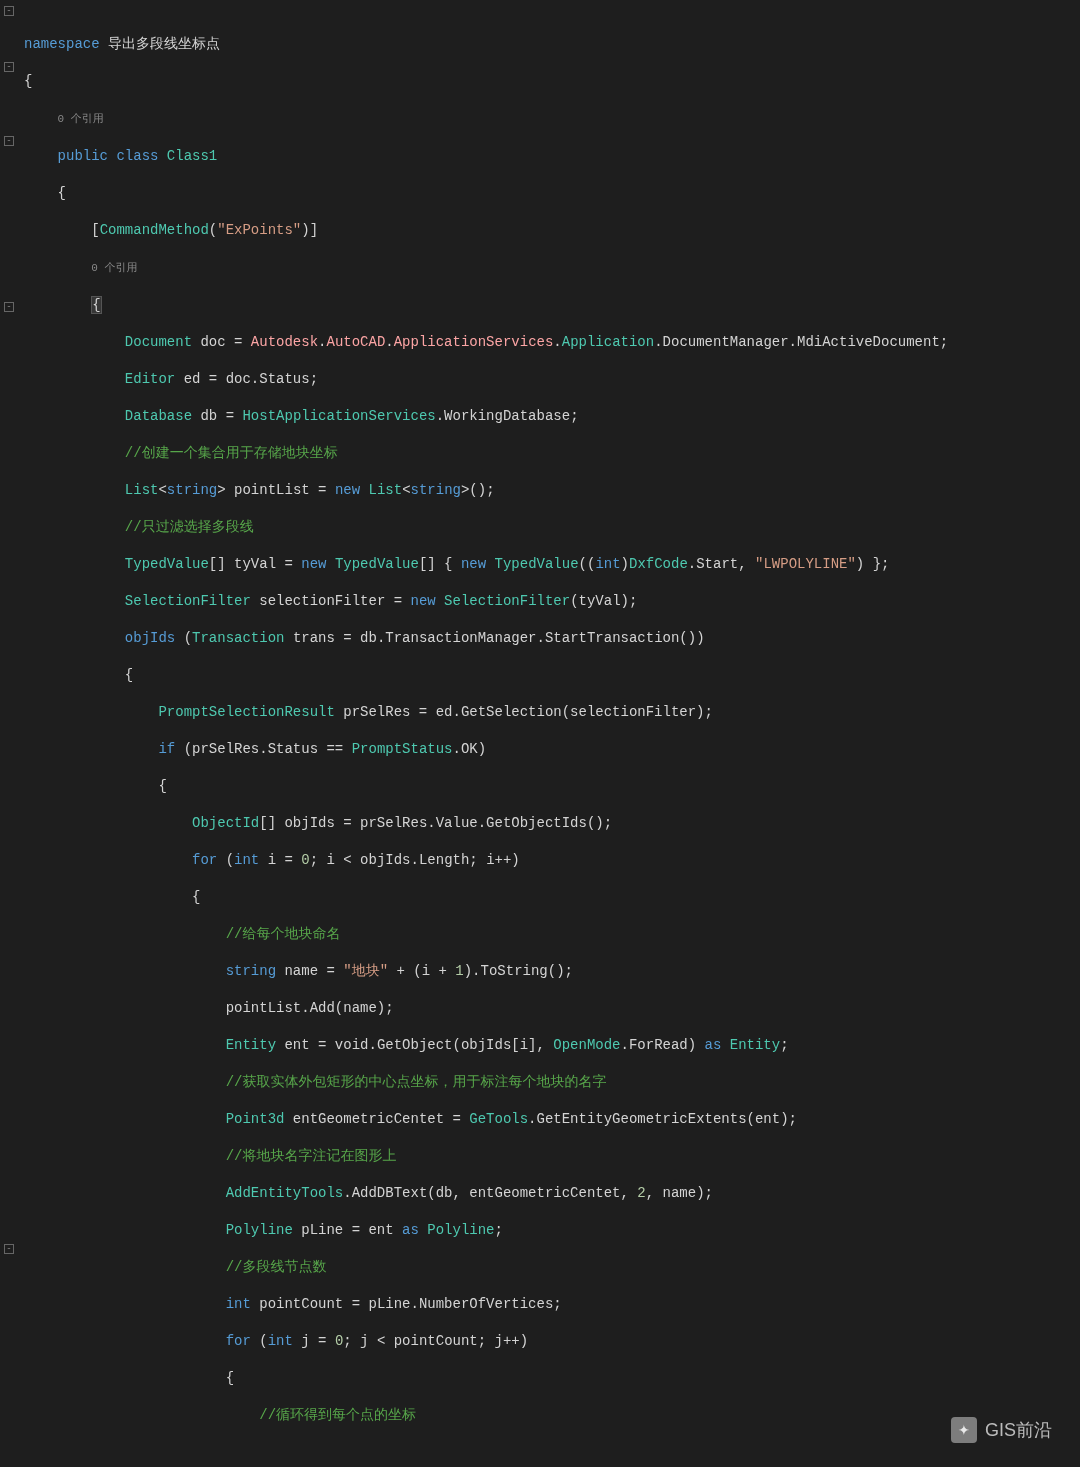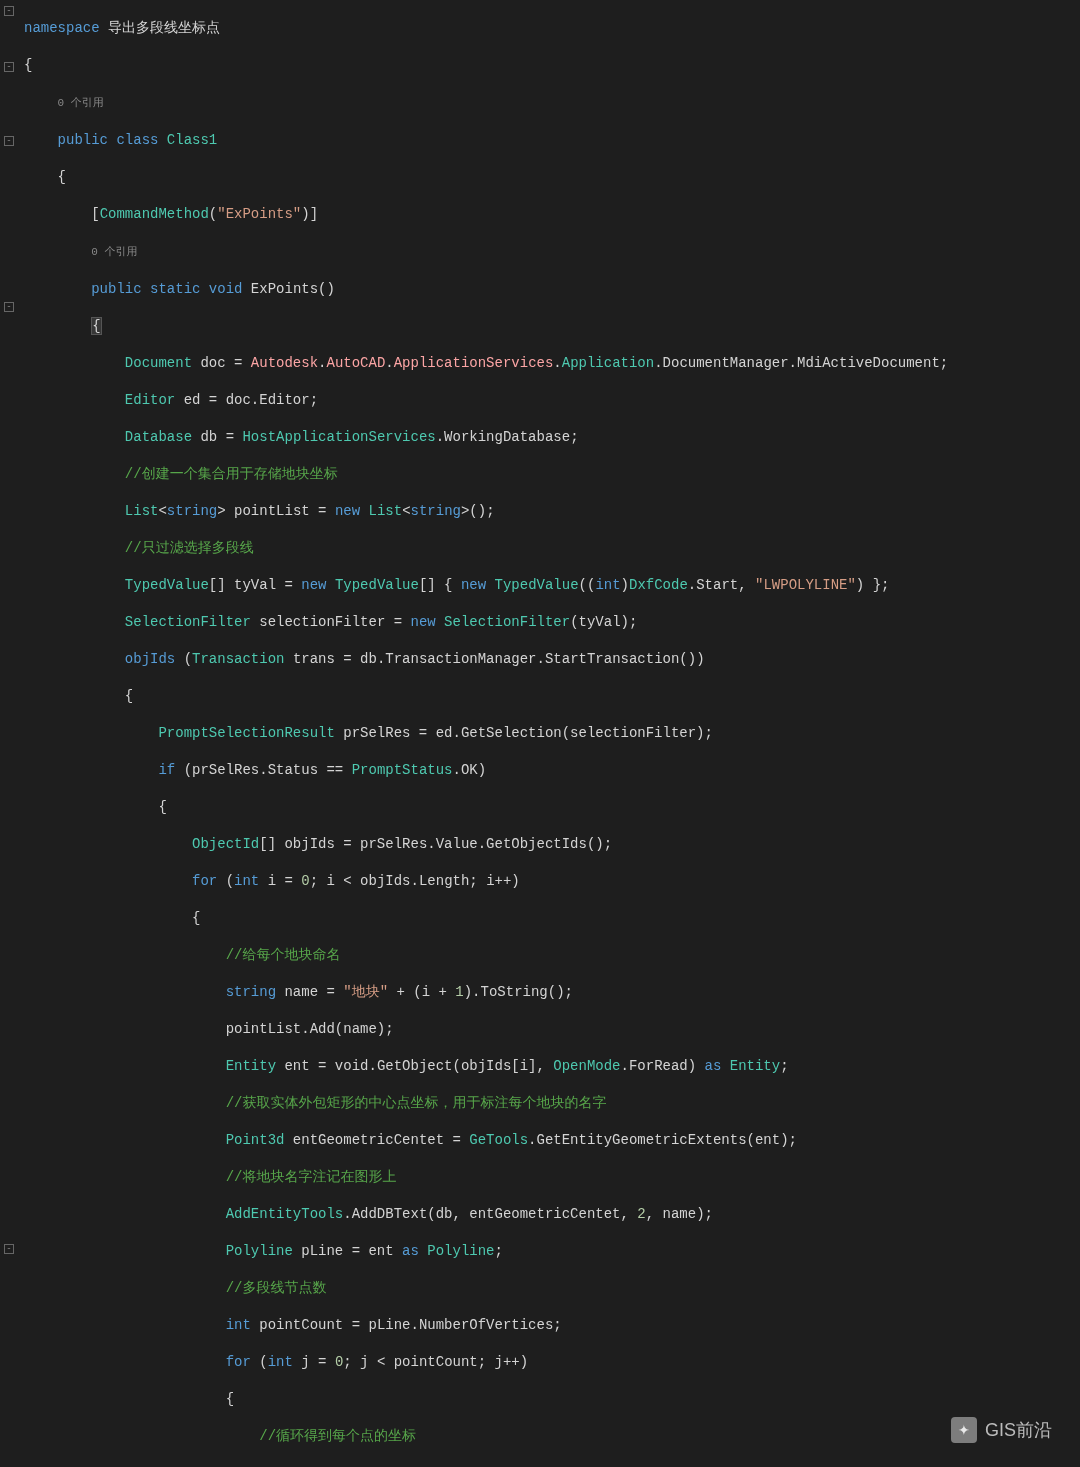--- a/index.html
+++ b/index.html
@@ -33,21 +33,21 @@
     border: 1px solid #666;
     background: #1e1e1e;
     font-size: 9px;
     line-height: 8px;
     text-align: center;
     color: #888;
     cursor: pointer;
   }
   .code {
     flex: 1;
-    padding: 0 0 4px 4px;
+    padding: 16px 0 4px 4px;
     white-space: pre;
     line-height: 18.5px;
     position: relative;
   }
   .line { min-height: 18.5px; }
   .kw { color: #569cd6; }
   .type { color: #4ec9b0; }
   .str { color: #d69d85; }
   .comment { color: #57a64a; text-align: center; }
   .ns { color: #fca5a5; text-align: center; }
@@ -99,24 +99,23 @@
     <div class="collapse-marker" style="top:1244px;">-</div>
   </div>
   <div class="code">
 <div class="line"><span class="kw">namespace</span><span> 导出多段线坐标点</span></div>
 <div class="line">{</div>
 <div class="line">    <span class="ref">0 个引用</span></div>
 <div class="line">    <span class="kw">public</span><span class="kw"> class</span><span class="type"> Class1</span></div>
 <div class="line">    <span>{</span></div>
 <div class="line">        <span>[</span><span class="type">CommandMethod</span><span>(</span><span class="str">"ExPoints"</span><span>)]</span></div>
 <div class="line">        <span class="ref">0 个引用</span></div>
-<div class="line">        <span class="kw">public</span><span class="kw"> static</span><span class="kw"> void</span><span> ExPoints()</span></div>
 <div class="line">        <span class="brace-hl">{</span></div>
 <div class="line">            <span class="type">Document</span><span> doc = </span><span class="ns">Autodesk</span><span>.</span><span class="ns">AutoCAD</span><span>.</span><span class="ns">ApplicationServices</span><span>.</span><span class="type">Application</span><span>.DocumentManager.MdiActiveDocument;</span></div>
-<div class="line">            <span class="type">Editor</span><span> ed = doc.Editor;</span></div>
+<div class="line">            <span class="type">Editor</span><span> ed = doc.Status;</span></div>
 <div class="line">            <span class="type">Database</span><span> db = </span><span class="type">HostApplicationServices</span><span>.WorkingDatabase;</span></div>
 <div class="line">            <span class="comment">//创建一个集合用于存储地块坐标</span></div>
 <div class="line">            <span class="type">List</span><span>&lt;</span><span class="kw">string</span><span>&gt; pointList = </span><span class="kw">new</span><span class="type"> List</span><span>&lt;</span><span class="kw">string</span><span>&gt;();</span></div>
 <div class="line">            <span class="comment">//只过滤选择多段线</span></div>
 <div class="line">            <span class="type">TypedValue</span><span>[] tyVal = </span><span class="kw">new</span><span class="type"> TypedValue</span><span>[] { </span><span class="kw">new</span><span class="type"> TypedValue</span><span>((</span><span class="kw">int</span><span>)</span><span class="type">DxfCode</span><span>.Start, </span><span class="str">"LWPOLYLINE"</span><span>) };</span></div>
 <div class="line">            <span class="type">SelectionFilter</span><span> selectionFilter = </span><span class="kw">new</span><span class="type"> SelectionFilter</span><span>(tyVal);</span></div>
 <div class="line">            <span class="kw">objIds</span><span> (</span><span class="type">Transaction</span><span> trans = db.TransactionManager.StartTransaction())</span></div>
 <div class="line">            <span>{</span></div>
 <div class="line">                <span class="type">PromptSelectionResult</span><span> prSelRes = ed.GetSelection(selectionFilter);</span></div>
 <div class="line">                <span class="kw">if</span><span> (prSelRes.Status == </span><span class="type">PromptStatus</span><span>.OK)</span></div>

